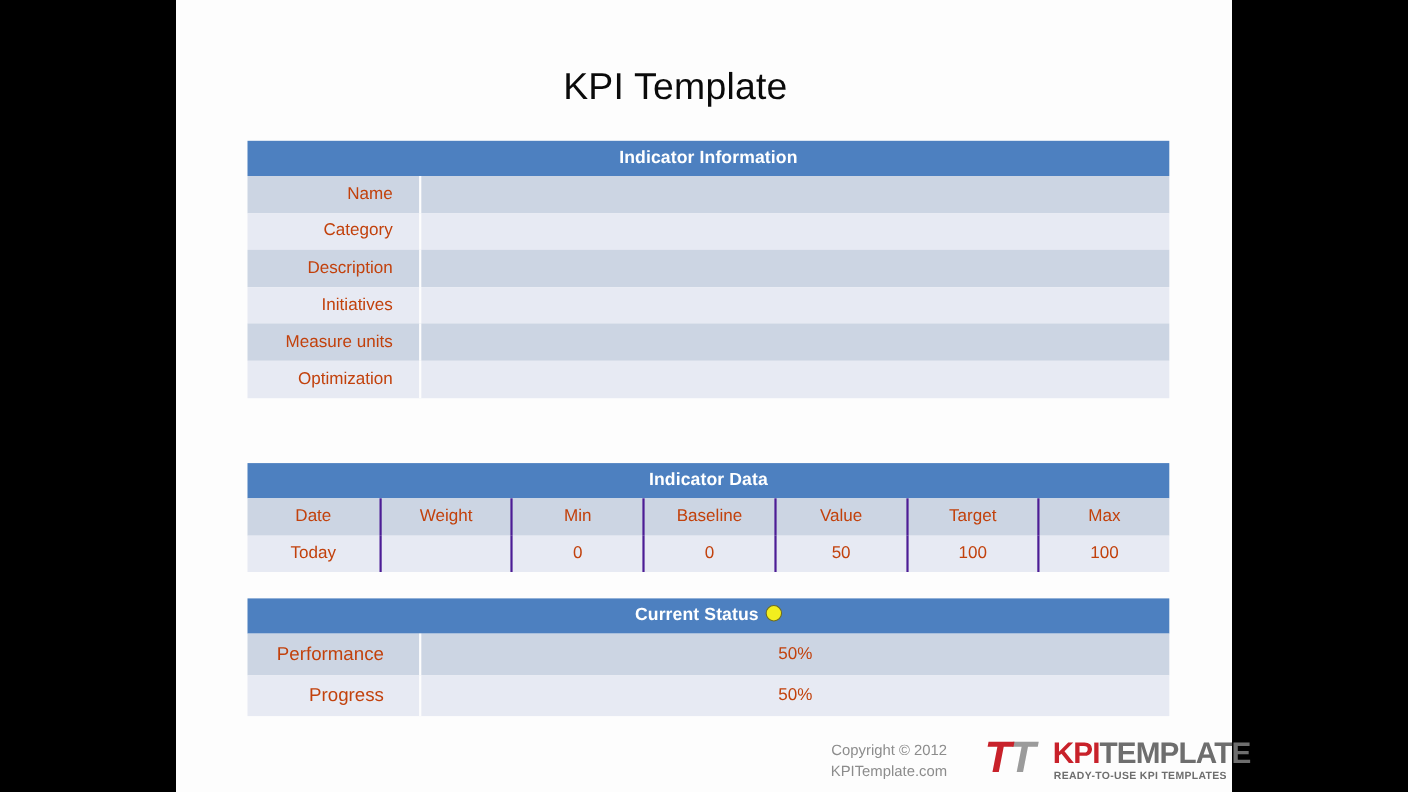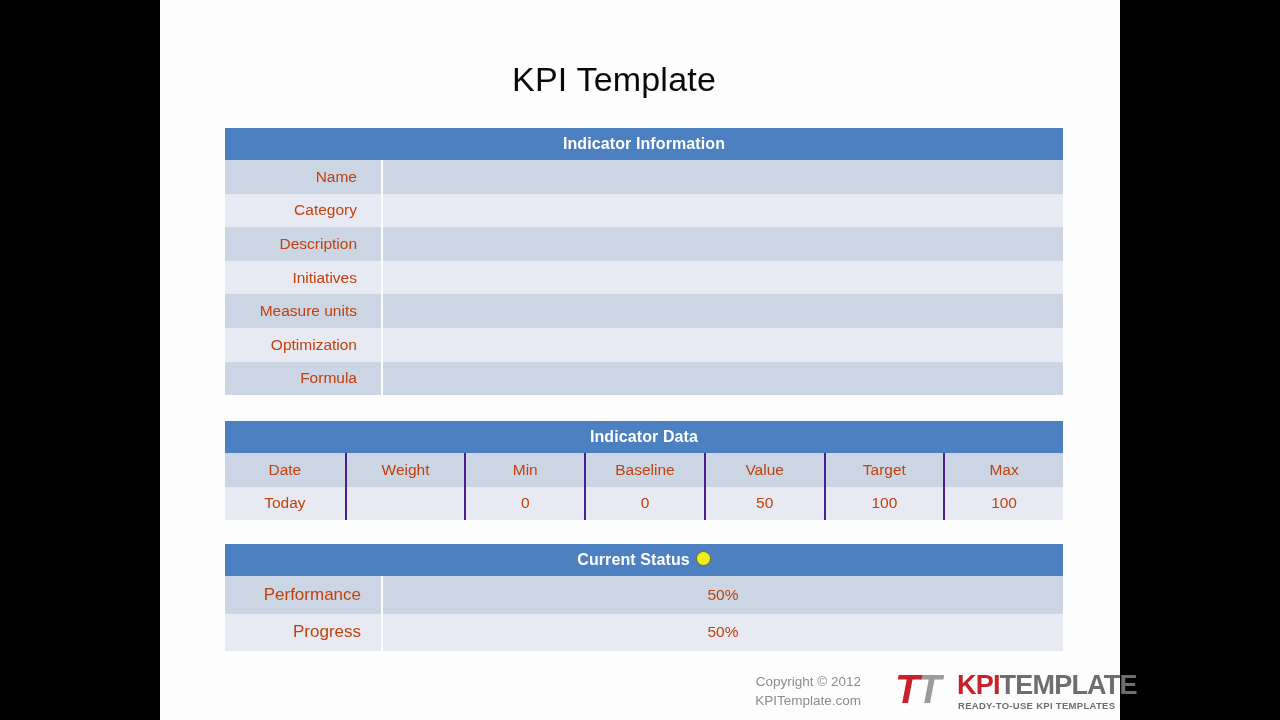--- a/index.html
+++ b/index.html
@@ -112,21 +112,21 @@
     width: 14.2857%;
     justify-content: center;
     border-left: 2px solid #4c1d95;
   }
   .data-cell:first-child { border-left: none; }
 
   
   .status-label {
     width: 156px;
     justify-content: flex-end;
-    padding-right: 20px;
+    padding-right: 32px;
     font-size: 17px;
   }
   .status-value {
     flex: 1;
     border-left: 2px solid #fdfdfd;
     justify-content: center;
     font-size: 15.5px;
   }
   .row.status { height: 37.5px; }
 
@@ -223,24 +223,20 @@
       <div class="row even">
         <div class="cell info-label">Initiatives</div>
         <div class="cell info-value"></div>
       </div>
       <div class="row odd">
         <div class="cell info-label">Measure units</div>
         <div class="cell info-value"></div>
       </div>
       <div class="row even">
         <div class="cell info-label">Optimization</div>
-        <div class="cell info-value"></div>
-      </div>
-      <div class="row odd">
-        <div class="cell info-label">Formula</div>
         <div class="cell info-value"></div>
       </div>
     </div>
 
     <div class="kpi-table" style="top:421px;">
       <div class="tbl-header">Indicator Data</div>
 
       <div class="row odd">
         <div class="cell data-cell">Date</div>
         <div class="cell data-cell">Weight</div>

